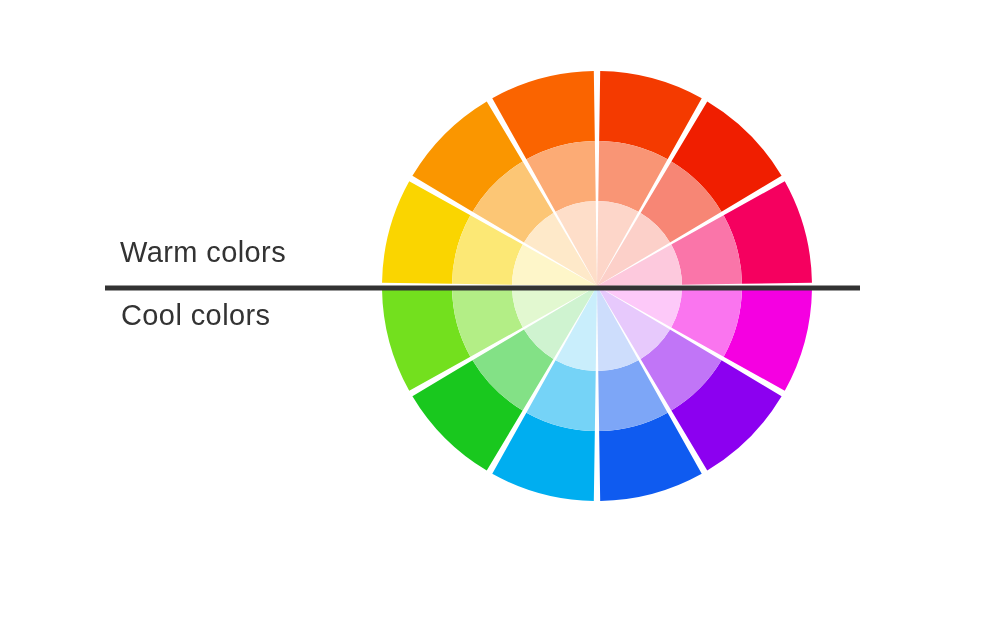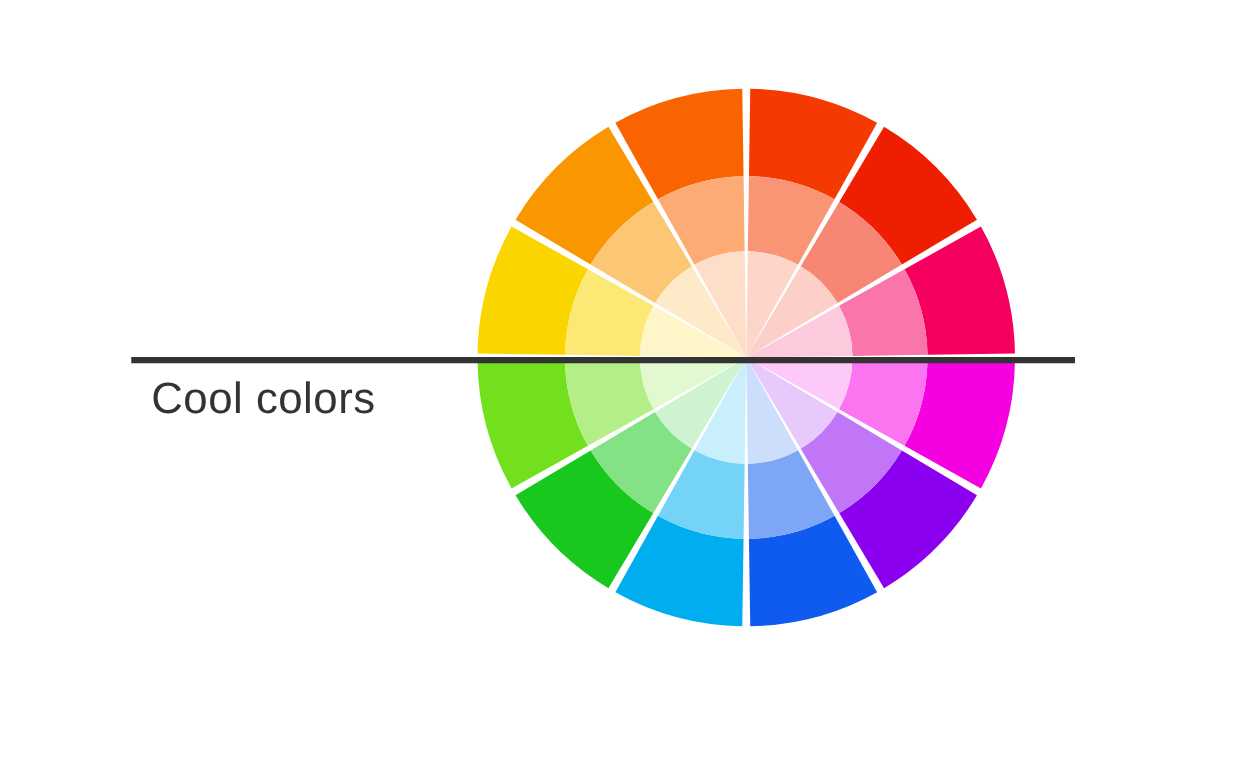--- a/index.html
+++ b/index.html
@@ -38,21 +38,21 @@
     letter-spacing: 0.4px;
   }
   #warm-label {
     left: 120px;
     top: 236px;
     font-size: 29px;
   }
   #cool-label {
     left: 121px;
     top: 299px;
-    font-size: 35px;
+    font-size: 29px;
   }
 </style>
 </head>
 <body style="background: rgb(255, 255, 255);">
 
 <div id="stage">
 
   <svg id="wheel-svg" viewBox="0 0 1000 625">
     <g id="wheel-group">
         <path d="M 600.1894722119398 71.02365882030352 A 215 215 0 0 1 701.7260066296438 98.23029121978226 L 667.6291672618529 159.36461500869035 A 145 145 0 0 0 599.1510393987501 141.0159559485768 Z" fill="rgb(244,58,0)"></path>
@@ -88,16 +88,17 @@
         <path d="M 412.419763431722 175.74966544994737 A 215 215 0 0 1 486.7496654499473 101.41976343172203 L 522.6451232104296 161.51565440744042 A 145 145 0 0 0 472.5156544074404 211.64512321042963 Z" fill="rgb(250,150,0)"></path>
         <path d="M 472.5156544074404 211.64512321042963 A 145 145 0 0 1 522.6451232104296 161.51565440744042 L 553.4126584337001 213.02641810091336 A 85 85 0 0 0 524.0264181009134 242.41265843370013 Z" fill="rgb(252,198,117)"></path>
         <path d="M 597 286 L 524.0264181009134 242.41265843370013 A 85 85 0 0 1 553.4126584337001 213.02641810091336 Z" fill="rgb(254,233,201)"></path>
         <path d="M 492.2739933703562 98.2302912197822 A 215 215 0 0 1 593.8105277880602 71.02365882030352 L 594.8489606012499 141.0159559485768 A 145 145 0 0 0 526.3708327381472 159.36461500869032 Z" fill="rgb(250,100,0)"></path>
         <path d="M 526.3708327381472 159.36461500869032 A 145 145 0 0 1 594.8489606012499 141.0159559485768 L 595.7390458696982 201.00935348709675 A 85 85 0 0 0 555.5966950533966 211.76546397061156 Z" fill="rgb(252,171,117)"></path>
         <path d="M 597 286 L 555.5966950533966 211.76546397061156 A 85 85 0 0 1 595.7390458696982 201.00935348709675 Z" fill="rgb(254,222,201)"></path>
       </g>
     <line id="divider-line" stroke-linecap="butt" x1="105" x2="860" y1="288" y2="288" stroke="#333333" stroke-width="5"></line>
   </svg>
 
+  <div class="label" id="warm-label" style="color: rgb(51, 51, 51);">Warm colors</div>
 
   <div class="label" id="cool-label" style="color: rgb(51, 51, 51);">Cool colors</div>
 
 </div>
 
 </body></html>

